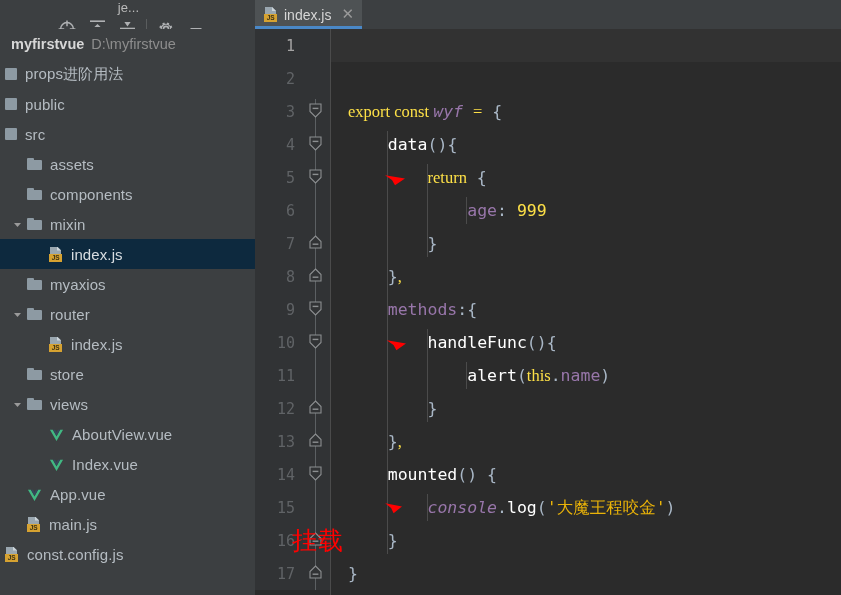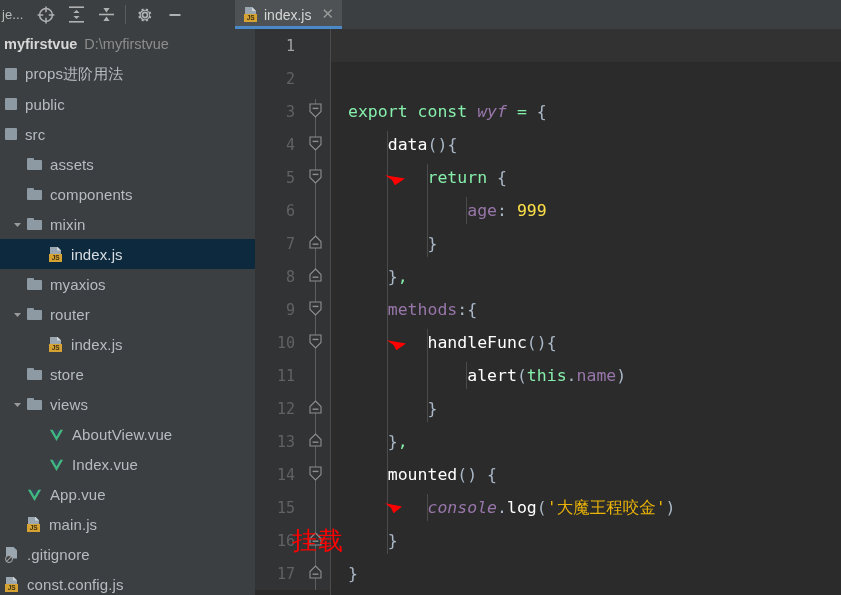--- a/index.html
+++ b/index.html
@@ -20,25 +20,26 @@
   
   .topbar {
     position: relative;
     height: 29px;
     display: flex;
     align-items: stretch;
     background: #3c3f41;
     flex: 0 0 29px;
   }
   .proj-panel-head {
-    width: 235px;
+    width: 255px;
     display: flex;
     align-items: center;
     background: #3c3f41;
     position: relative;
+    flex-direction: column;
   }
   .proj-label {
     color: #bbbbbb;
     font-size: 13px;
     padding-left: 2px;
     white-space: nowrap;
     letter-spacing: 0.1px;
   }
   .tool-icons {
     display: flex;
@@ -209,21 +210,21 @@
     flex: 0 0 255px;
     background: #3c3f41;
     overflow: hidden;
     position: relative;
   }
   .proj-root {
     height: 30px;
     display: flex;
     align-items: center;
     gap: 7px;
-    padding-left: 4px;
+    padding-left: 11px;
     white-space: nowrap;
   }
   .proj-root .nm {
     color: #d7d7d7;
     font-weight: bold;
     font-size: 14.5px;
   }
   .proj-root .pth {
     color: #8d8d8d;
     font-size: 14.5px;
@@ -327,21 +328,21 @@
   .fold-mk svg { display: block; }
 
   
   .indent-g {
     position: absolute;
     width: 1px;
     background: #4b4b4b;
   }
 
   
-  .kw     { color: #86efac; }
+  .kw     { color: #fde047; font-family: Liberation Serif, serif; }
   .ident  { color: #9876aa; font-style: italic; }
   .prop   { color: #9876aa; }
   .fn     { color: #ffffff; }
   .num    { color: #fde047; }
   .str    { color: #eab308; }
   .punc   { color: #a9b7c6; }
   .brace  { color: #a9b7c6; }
 
   
   .annot-arrow {
@@ -592,30 +593,20 @@
               <span class="js-icon">
                 <span class="page"></span>
                 <span class="fold"></span>
                 <span class="js-badge">JS</span>
               </span>
             </span>
             <span class="tree-label">main.js</span>
           </div>
           <div class="tree-row">
             <span class="tree-ico" style="margin-left: 5px;">
-              <span class="git-icon">
-                <span class="page"></span>
-                <span class="dot"></span>
-                <span class="slash"></span>
-              </span>
-            </span>
-            <span class="tree-label">.gitignore</span>
-          </div>
-          <div class="tree-row">
-            <span class="tree-ico" style="margin-left: 5px;">
               <span class="js-icon">
                 <span class="page"></span>
                 <span class="fold"></span>
                 <span class="js-badge">JS</span>
               </span>
             </span>
             <span class="tree-label">const.config.js</span>
           </div>
         </div>
     </div>

